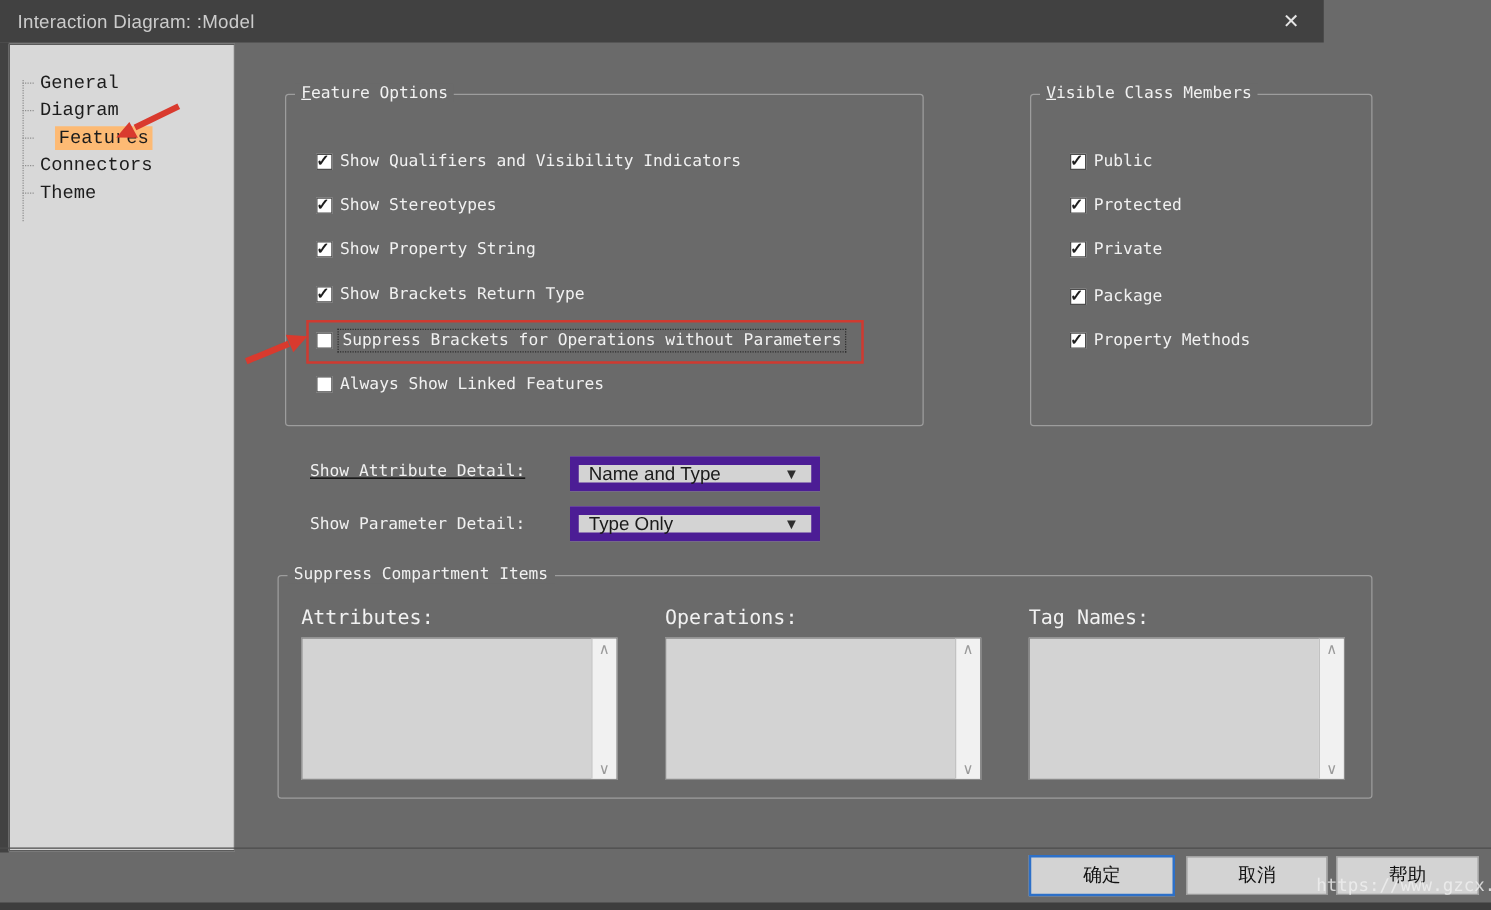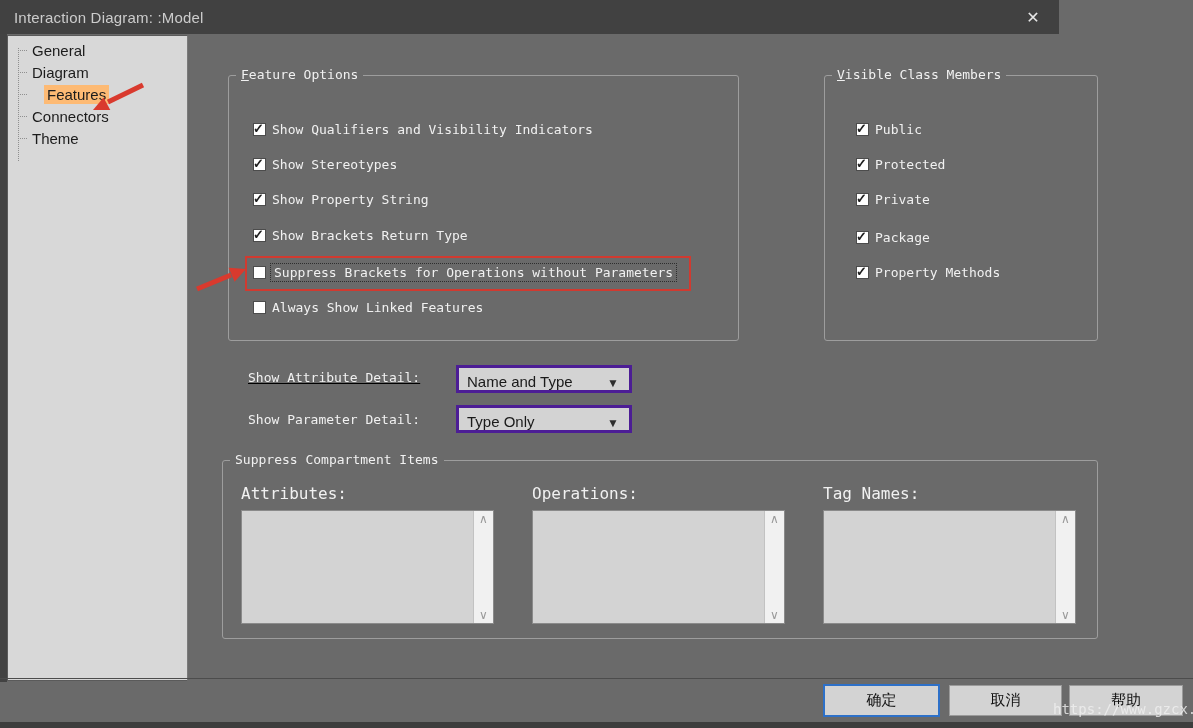--- a/index.html
+++ b/index.html
@@ -11,21 +11,21 @@
   
   .titlebar { position:absolute; left:0; top:0; width:1059px; height:34px; background:#414141; display:flex; align-items:center; }
   .titlebar .title { color:#cccccc; font-size:15px; margin-left:14px; letter-spacing:.2px; }
   .close-btn { position:absolute; right:12px; top:4px; width:28px; height:26px; color:#e6e6e6; font-size:16px; display:flex; align-items:center; justify-content:center; cursor:default; }
 
   .left-edge { position:absolute; left:0; top:34px; width:7px; height:648px; background:#424242; }
   .bottom-strip { position:absolute; left:0; top:722px; width:1193px; height:6px; background:#3d3d3d; }
   .footer-divider { position:absolute; left:0; top:678px; width:1193px; height:1px; background:#4c4c4c; }
 
   
-  .sidebar { position:absolute; left:7px; top:35px; width:181px; height:646px; background:#d8d8d8; border:1px solid #5a5a5a; border-right:1px solid #7a7a7a; padding-top:2px; }
+  .sidebar { position:absolute; left:7px; top:35px; width:181px; height:646px; background:#d8d8d8; border:1px solid #5a5a5a; border-right:1px solid #7a7a7a; padding-top:18px;font-family:Liberation Mono, monospace; }
   .tree { position:relative; padding-top:1px; }
   .tree-trunk { position:absolute; left:10px; top:10px; width:1px; height:113px; border-left:1px dotted #8f8f8f; }
   .tree-item { position:relative; height:22px; display:flex; align-items:center; cursor:default; }
   .tree-stub { position:absolute; left:10px; top:11px; width:9px; height:1px; border-top:1px dotted #8f8f8f; }
   .tree-label { margin-left:21px; font-size:15px; color:#1c1c1c; padding:0 3px; line-height:19px; }
   .tree-item.selected .tree-label { background:#fdba74;margin-left:36px; }
 
   
   .groupbox { position:absolute; border:1px solid #9d9d9d; border-radius:3px; }
   .group-title { position:absolute; top:-9px; left:7px; background:#6a6a6a; padding:0 5px; font-family:"DejaVu Sans Mono", monospace; font-size:13px; color:#f1f1f1; white-space:nowrap; }
@@ -39,21 +39,21 @@
   .cb-label { margin-left:6px; font-family:"DejaVu Sans Mono", monospace; font-size:13px; color:#f1f1f1; white-space:nowrap; }
   .cb-label.focus-dotted { border:1px dotted #2e2e2e; padding:1px 3px; margin-left:4px; }
 
   
   .annot-rect { position:absolute; left:245px; top:256px; width:446px; height:35px; border:2px solid #d03a30; z-index:40; }
   .annot-svg { position:absolute; inset:0; z-index:50; pointer-events:none; }
 
   
   .detail-row { position:absolute; height:28px; display:flex; align-items:center; }
   .detail-label { font-family:"DejaVu Sans Mono", monospace; font-size:13px; color:#f1f1f1; white-space:nowrap; }
-  .combo { position:absolute; width:176px; height:28px; background:#d3d3d3; border:3px solid #4c1d95; display:flex; align-items:flex-end; cursor:default; }
+  .combo { position:absolute; width:200px; height:28px; background:#d3d3d3; border:7px solid #4c1d95; display:flex; align-items:center; cursor:default; }
   .combo .combo-value { font-size:15px; color:#1a1a1a; margin-left:8px; flex:1; }
   .combo .combo-arrow { color:#2e2e2e; font-size:12px; margin-right:10px; }
 
   
   .list-label { position:absolute; font-family:"DejaVu Sans Mono", monospace; font-size:16px; color:#f1f1f1; white-space:nowrap; }
   .listbox { position:absolute; width:253px; height:114px; background:#d3d3d3; border:1px solid #8a8a8a; }
   .scrollbar { position:absolute; right:0; top:0; width:20px; height:100%; background:#f1f1f1; border-left:1px solid #c2c2c2; display:flex; flex-direction:column; justify-content:space-between; align-items:center; }
   .scroll-arrow { color:#9a9a9a; font-size:12px; height:16px; line-height:16px; cursor:default; }
 
   

